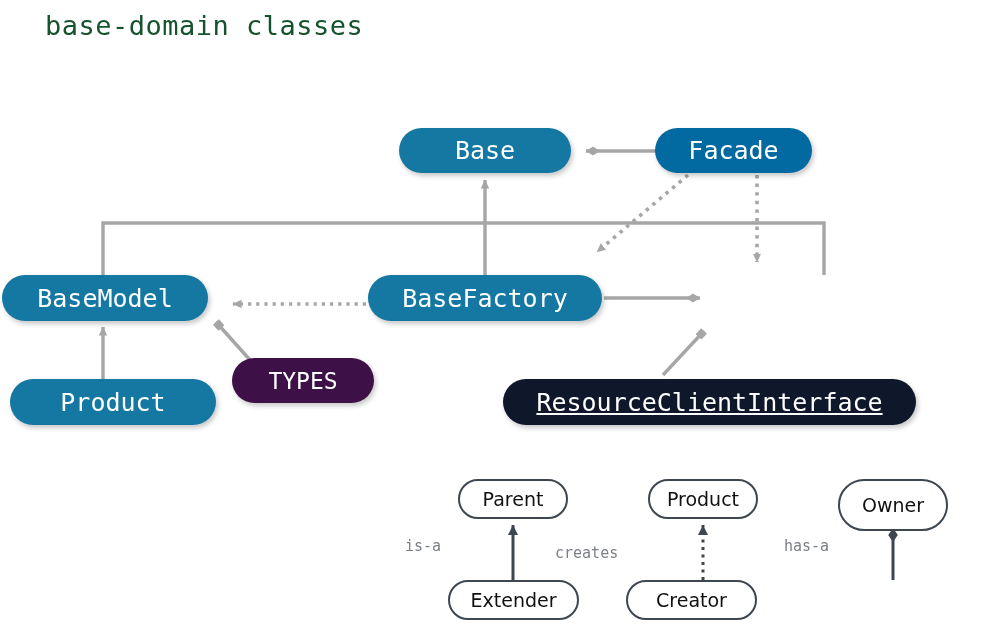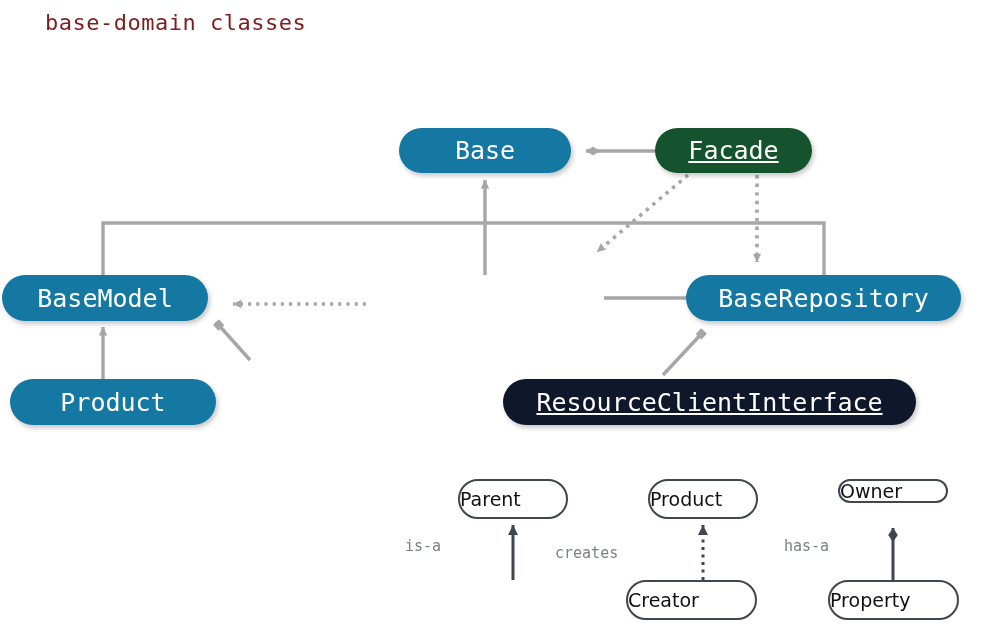--- a/index.html
+++ b/index.html
@@ -18,22 +18,22 @@
     position: absolute;
     inset: 0;
     width: 987px;
     height: 644px;
   }
   #page-title {
     position: absolute;
     left: 45px;
     top: 10px;
     font-family: "DejaVu Sans Mono", monospace;
-    font-size: 22px;
-    color: #7f1d1d;
+    font-size: 27px;
+    color: #14532d;
     letter-spacing: 0.5px;
     white-space: nowrap;
   }
   svg.edge-layer {
     position: absolute;
     left: 0;
     top: 0;
     width: 987px;
     height: 644px;
     pointer-events: none;
@@ -44,29 +44,30 @@
     display: flex;
     align-items: center;
     justify-content: center;
     border-radius: 999px;
     font-family: "DejaVu Sans Mono", monospace;
     color: #ffffff;
     white-space: nowrap;
     box-shadow: 2px 3px 5px rgba(0,0,0,0.22);
   }
   .node.blue   { background: #1478a3; }
-  .node.magenta{ background: #14532d; text-decoration: underline; }
+  .node.magenta{ background: #0369a1; }
   .node.purple { background: #3d1047; }
   .node.green  { background: #0f172a; text-decoration: underline; }
 
   .legend-node {
     position: absolute;
     box-sizing: border-box;
     display: flex;
     align-items: center;
+    justify-content: center;
     border-radius: 999px;
     background: #ffffff;
     border: 2.5px solid #3e4650;
     color: #111111;
     font-family: "DejaVu Sans", sans-serif;
     font-size: 19px;
     white-space: nowrap;
   }
   .legend-label {
     position: absolute;
@@ -135,50 +136,53 @@
 
   <div class="node blue" style="left: 399px; top: 128px; width: 172px; height: 45px; font-size: 25px;">
       <span>Base</span>
     </div>
   <div class="node magenta" style="left: 655px; top: 128px; width: 157px; height: 45px; font-size: 25px;">
       <span>Facade</span>
     </div>
   <div class="node blue" style="left: 2px; top: 275px; width: 206px; height: 46px; font-size: 25px;">
       <span>BaseModel</span>
     </div>
-  <div class="node blue" style="left: 686px; top: 275px; width: 275px; height: 46px; font-size: 25px;">
-      <span>BaseRepository</span>
+  <div class="node blue" style="left: 368px; top: 275px; width: 234px; height: 46px; font-size: 25px;">
+      <span>BaseFactory</span>
     </div>
   <div class="node blue" style="left: 10px; top: 379px; width: 206px; height: 46px; font-size: 25px;">
       <span>Product</span>
+    </div>
+  <div class="node purple" style="left: 232px; top: 358px; width: 142px; height: 45px; font-size: 23px;">
+      <span>TYPES</span>
     </div>
   <div class="node green" style="left: 503px; top: 379px; width: 413px; height: 46px; font-size: 25px;">
       <span>ResourceClientInterface</span>
     </div>
 
   <div class="legend-node" style="left:458px; top:479px; width:110px; height:40px;">
     <span>Parent</span>
+  </div>
+  <div class="legend-node" style="left:448px; top:580px; width:131px; height:40px;">
+    <span>Extender</span>
   </div>
   <div class="legend-label" style="left:405px; top:537px; width:85px;">
     <span>is-a</span>
   </div>
 
   <div class="legend-node" style="left:648px; top:479px; width:110px; height:40px;">
     <span>Product</span>
   </div>
   <div class="legend-node" style="left:626px; top:580px; width:131px; height:40px;">
     <span>Creator</span>
   </div>
   <div class="legend-label" style="left:555px; top:537px; width:85px;margin-top:7px;">
     <span>creates</span>
   </div>
 
-  <div class="legend-node" style="left:838px; top:479px; width:110px; height:24px;">
+  <div class="legend-node" style="left:838px; top:479px; width:110px; height:52px;">
     <span>Owner</span>
-  </div>
-  <div class="legend-node" style="left:828px; top:580px; width:131px; height:40px;">
-    <span>Property</span>
   </div>
   <div class="legend-label" style="left:784px; top:537px; width:85px;">
     <span>has-a</span>
   </div>
 
 </div>
 
 </body></html>

